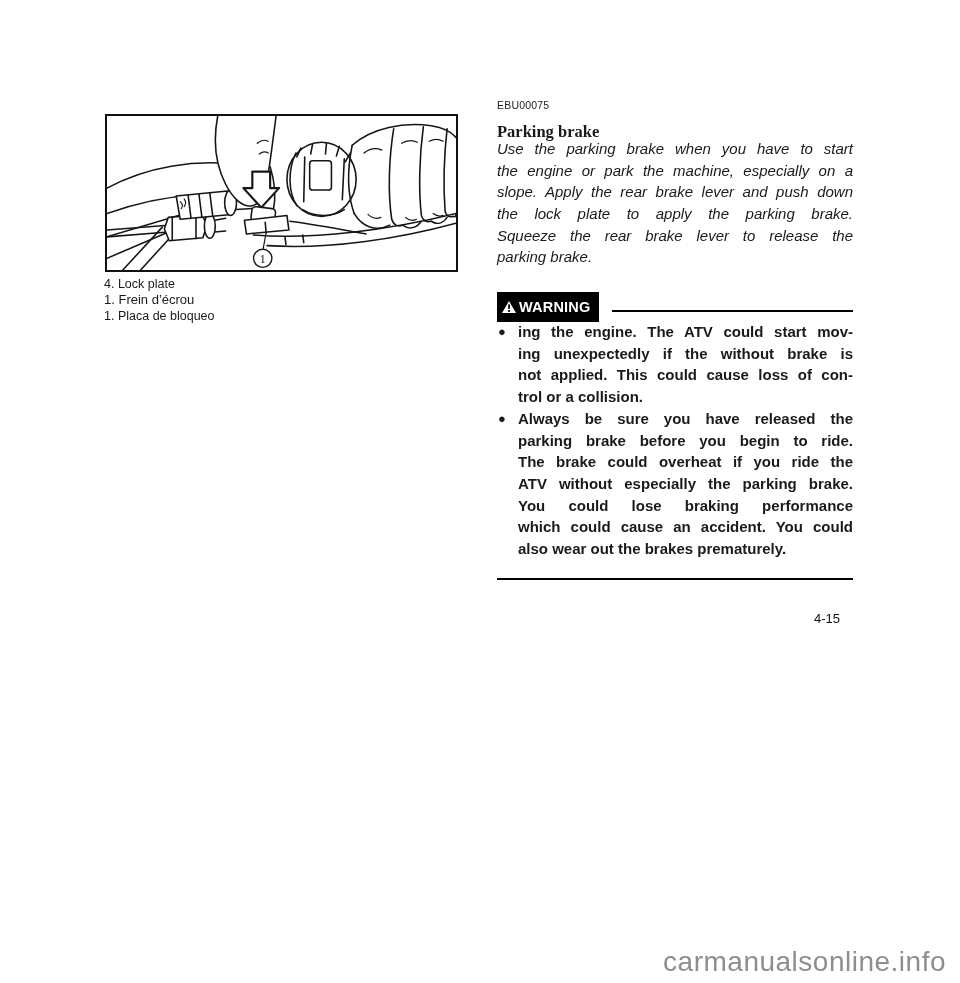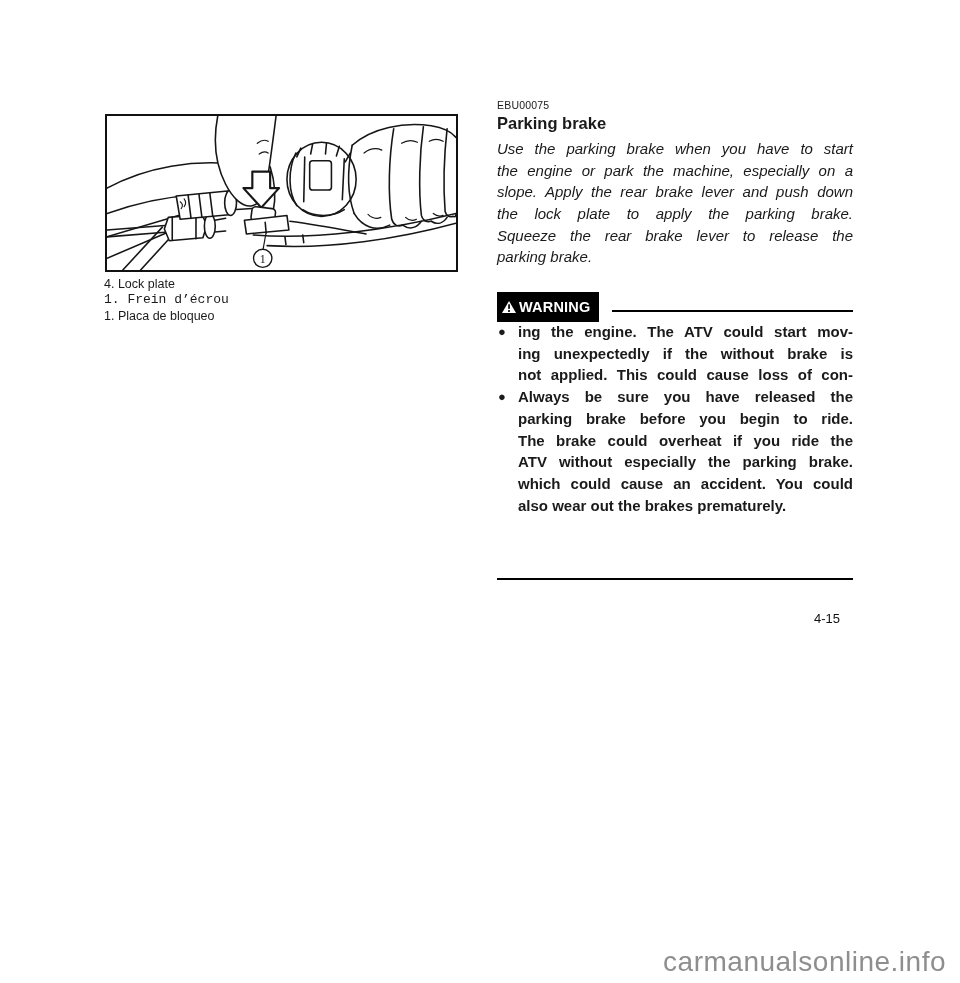--- a/index.html
+++ b/index.html
@@ -11,26 +11,26 @@
 
   
   .figure-frame {
     position:absolute; left:105px; top:114px; width:353px; height:158px;
     border:2.5px solid #111; background:#fff;
   }
   .figure-frame svg { display:block; width:100%; height:100%; }
 
   .captions { position:absolute; left:104px; top:276px; }
   .caption  { font-size:12.5px; line-height:16.2px; color:#1a1a1a; }
-  .caption.serif { font-family:Liberation Mono, monospace; font-size:13px; }
+  .caption.serif { font-family:Liberation Sans, sans-serif; font-size:13px; }
 
   
   .col { position:absolute; left:497px; width:356px; }
   .code  { top:99px;  font-size:10.5px; color:#222; letter-spacing:0.2px; }
-  .title { top:114px; font-size:16.5px; font-weight:bold; }
+  .title { top:122px; font-size:16.5px; font-weight:bold;font-family:Liberation Serif, serif; }
   .bodytext { top:138px; font-size:15px; line-height:21.65px;font-style:italic; }
 
   .jline { text-align:justify; text-align-last:justify; white-space:nowrap; }
   .jline.last { text-align-last:left; }
 
   .warn-header { top:292px; height:21px; }
   .warn-label {
     position:absolute; left:0; top:0; height:30px;
     background:#000; color:#fff; display:inline-flex; align-items:center;
     padding:0 9px 0 5px; font-weight:bold; font-size:14.5px; letter-spacing:0.2px;
@@ -165,29 +165,31 @@
   <span class="warn-rule-top"></span>
 </div>
 
 <div class="col warn-body">
   <div class="bullet">
     <span class="dot">●</span>
     <div>
         <div class="jline">ing the engine. The ATV could start mov-</div>
         <div class="jline">ing unexpectedly if the without brake is</div>
         <div class="jline">not applied. This could cause loss of con-</div>
+        <div class="jline last">trol or a collision.</div>
       </div>
   </div>
   <div class="bullet">
     <span class="dot">●</span>
     <div>
         <div class="jline">Always be sure you have released the</div>
         <div class="jline">parking brake before you begin to ride.</div>
         <div class="jline">The brake could overheat if you ride the</div>
         <div class="jline">ATV without especially the parking brake.</div>
+        <div class="jline">You could lose braking performance</div>
         <div class="jline">which could cause an accident. You could</div>
         <div class="jline last">also wear out the brakes prematurely.</div>
       </div>
   </div>
 </div>
 
 <div class="warn-rule-bottom"></div>
 
 <div class="page-num">4-15</div>
 <div class="watermark">carmanualsonline.info</div>

